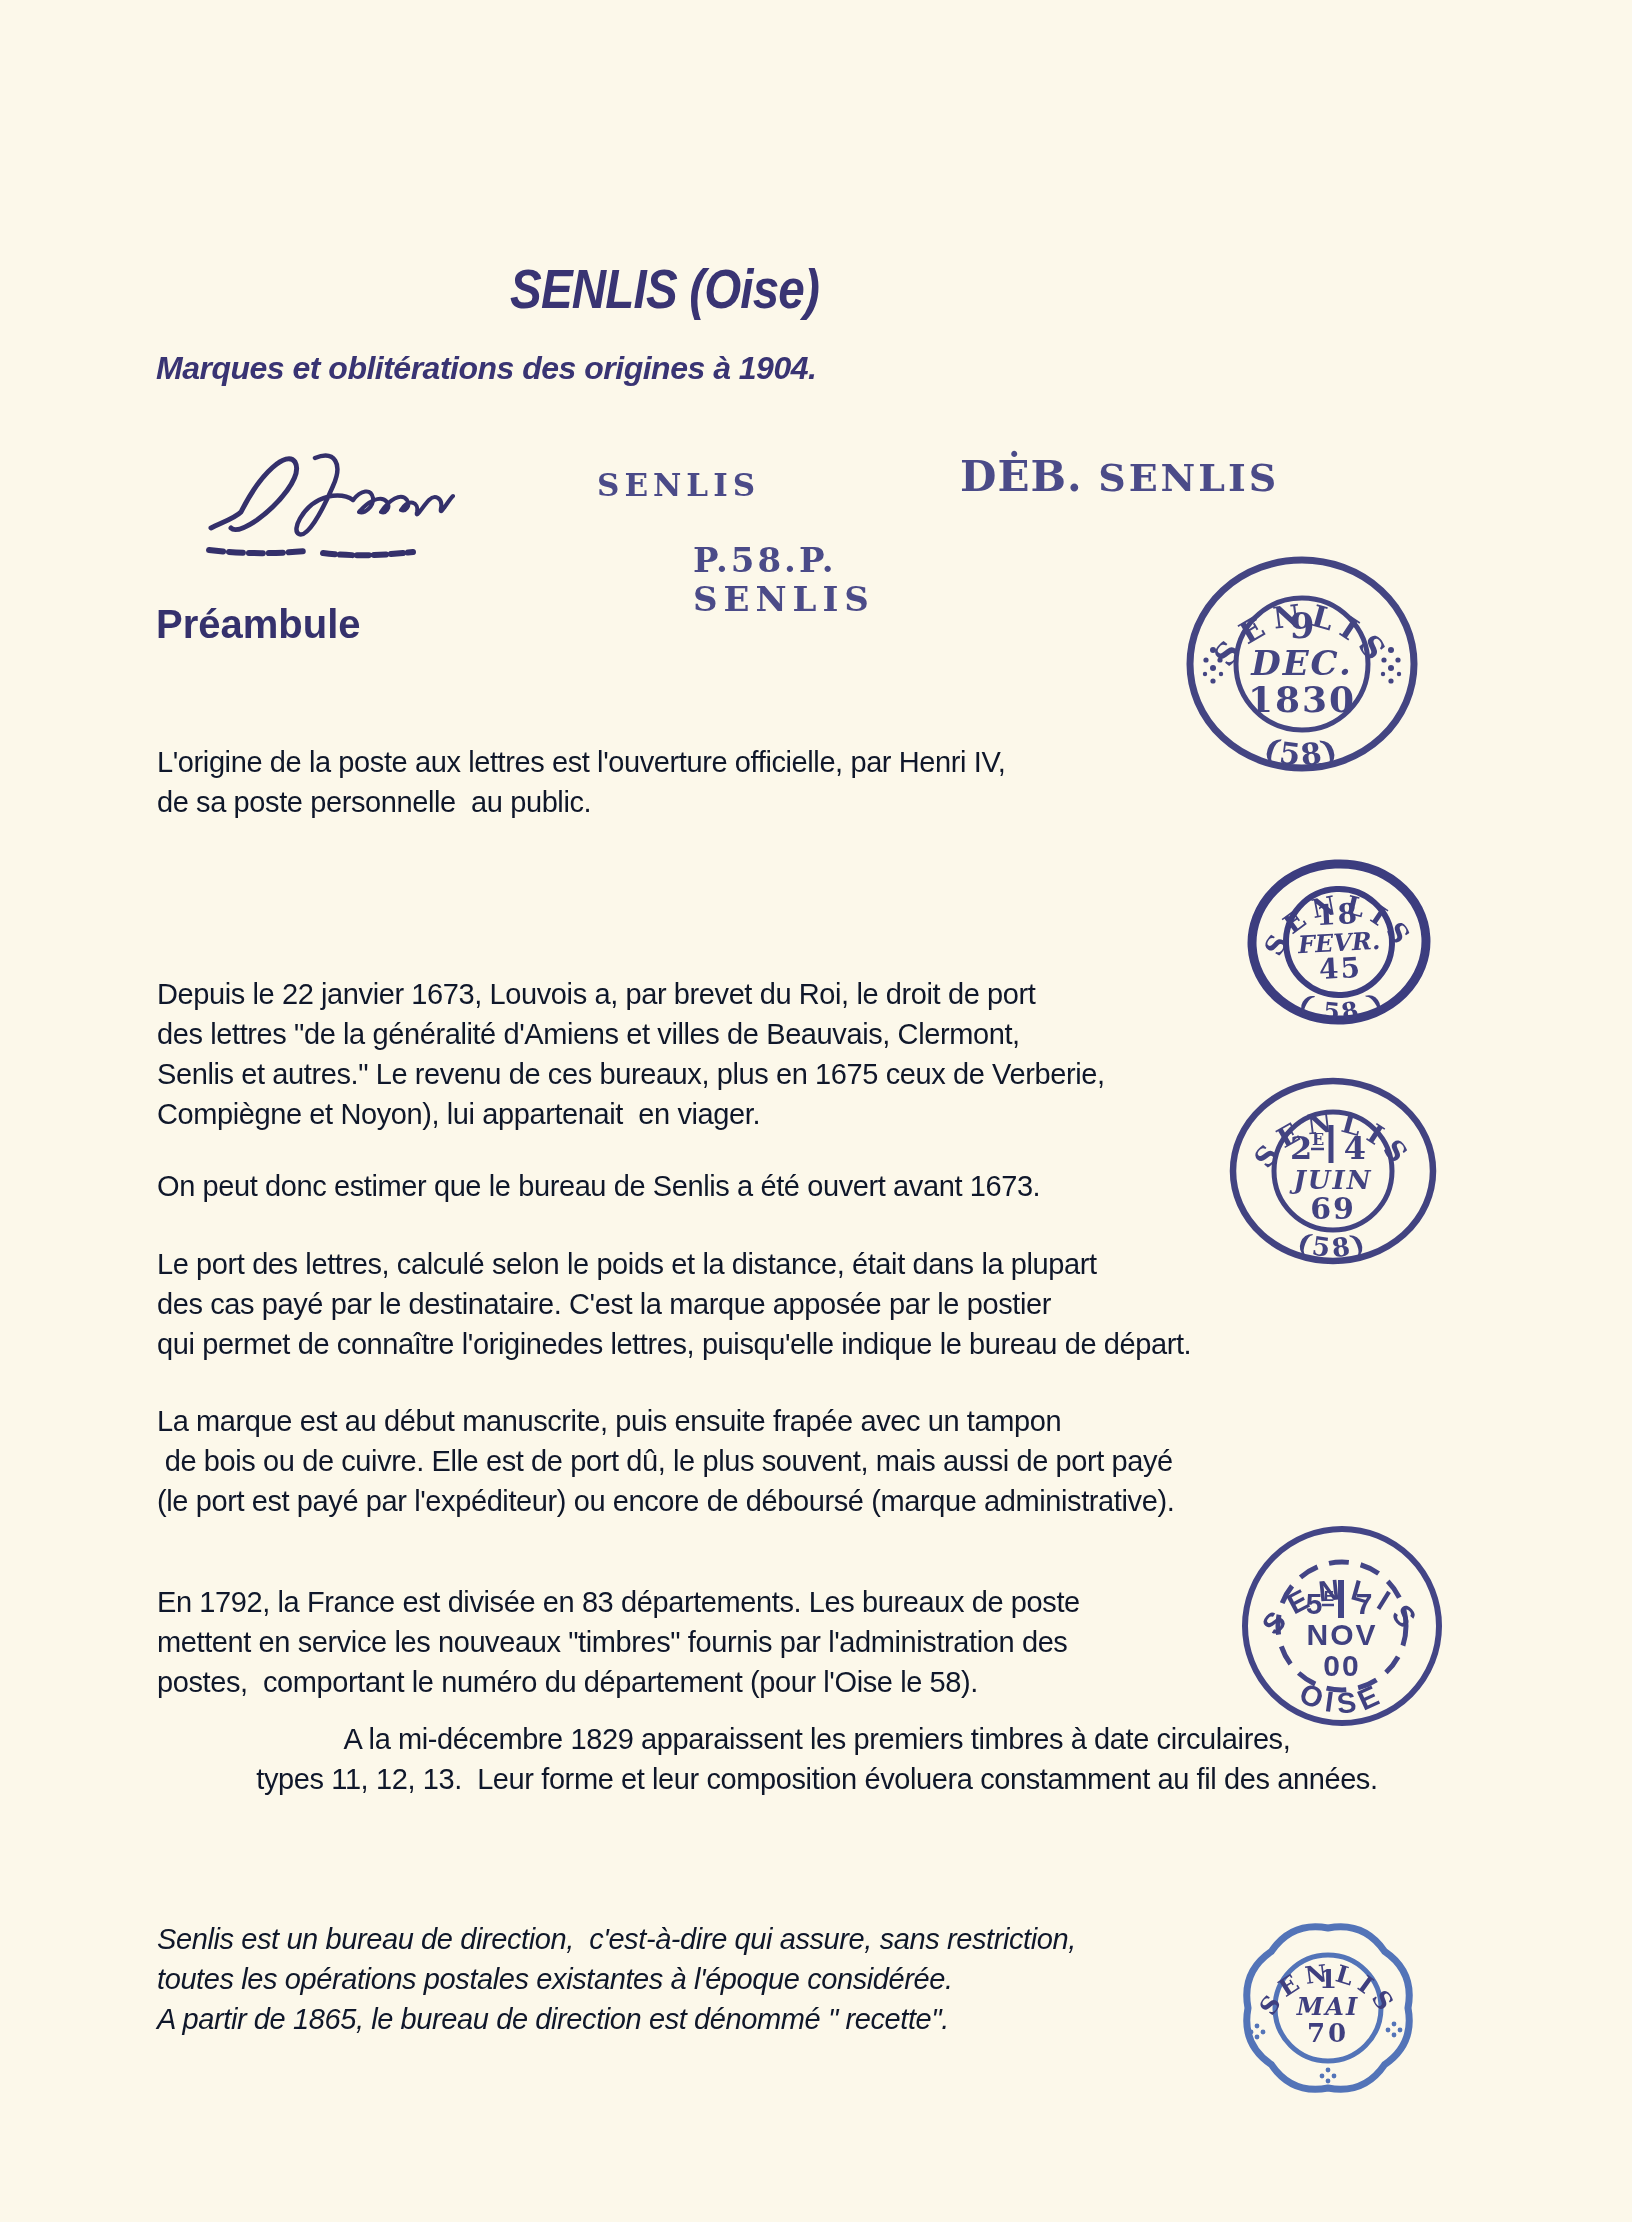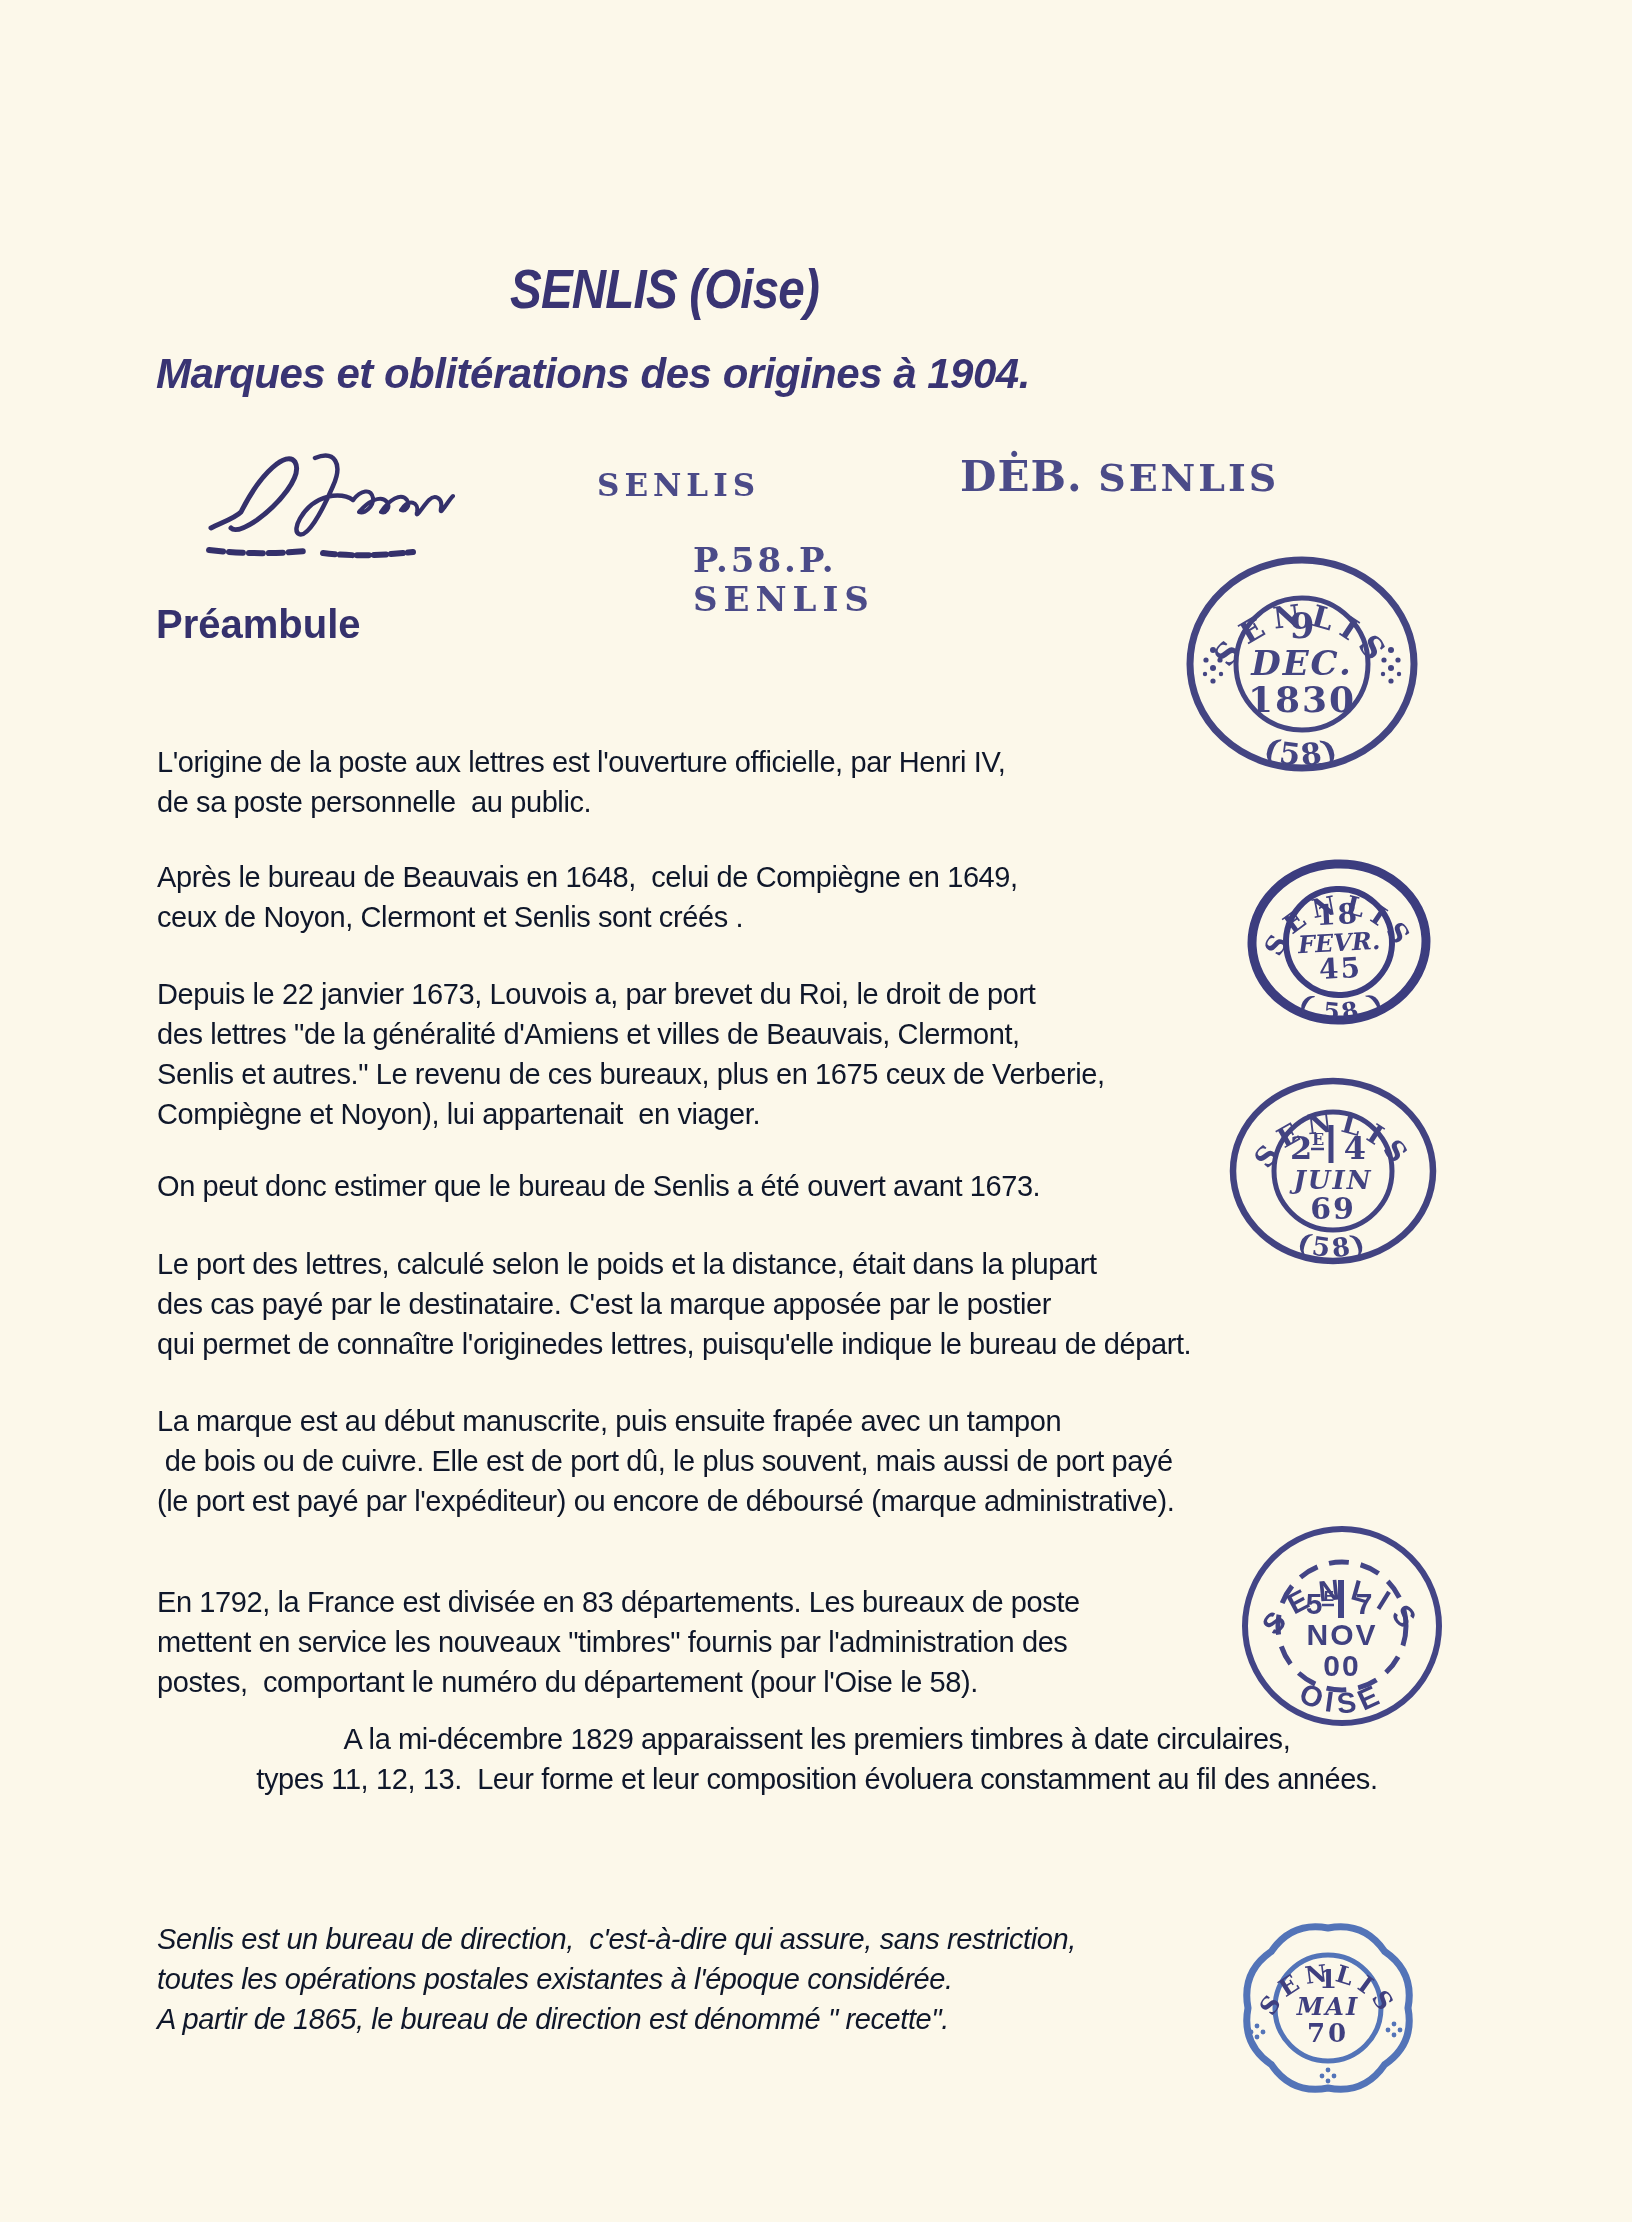--- a/index.html
+++ b/index.html
@@ -9,21 +9,21 @@
     font-family:"Liberation Sans", sans-serif;
     color:#35316c; overflow:hidden;padding-left:12px;
   }
   .abs{position:absolute;}
   .title{
     font-size:56px; font-weight:bold; font-style:italic;
     letter-spacing:-1px; transform:scaleX(.85); transform-origin:left top;
     color:#393473; white-space:nowrap;
   }
   .subtitle{
-    font-size:42px; font-weight:bold; font-style:italic;
+    font-size:32px; font-weight:bold; font-style:italic;
     color:#393473; white-space:nowrap; letter-spacing:-0.5px;
   }
   .heading{
     font-size:40px; font-weight:bold; color:#35316c;
   }
   .para{
     font-size:29px; line-height:40px; letter-spacing:-0.4px;
     white-space:pre-wrap; width:1320px; color:#0f172a;
   }
   .para.italic{font-style:italic;margin-top:38px;}
@@ -69,22 +69,20 @@
 
   <div class="abs mark mark-p58" style="left:693px; top:541px;">
     <div class="l1">P.58.P.</div>
     <div class="l2">SENLIS</div>
   </div>
 
   <div class="abs heading" style="left:156px; top:602px;">Préambule</div>
 
   <div class="abs para" style="left:157px; top:742px;">L'origine de la poste aux lettres est l'ouverture officielle, par Henri IV,
 de sa poste personnelle  au public.</div>
-  <div class="abs para" style="left:157px; top:857px;">Après le bureau de Beauvais en 1648,  celui de Compiègne en 1649,
-ceux de Noyon, Clermont et Senlis sont créés .</div>
   <div class="abs para" style="left:157px; top:974px;">Depuis le 22 janvier 1673, Louvois a, par brevet du Roi, le droit de port
 des lettres "de la généralité d'Amiens et villes de Beauvais, Clermont,
 Senlis et autres." Le revenu de ces bureaux, plus en 1675 ceux de Verberie,
 Compiègne et Noyon), lui appartenait  en viager.</div>
   <div class="abs para" style="left:157px; top:1166px;">On peut donc estimer que le bureau de Senlis a été ouvert avant 1673.</div>
   <div class="abs para" style="left:157px; top:1244px;">Le port des lettres, calculé selon le poids et la distance, était dans la plupart
 des cas payé par le destinataire. C'est la marque apposée par le postier
 qui permet de connaître l'originedes lettres, puisqu'elle indique le bureau de départ.</div>
   <div class="abs para" style="left:157px; top:1401px;">La marque est au début manuscrite, puis ensuite frapée avec un tampon
  de bois ou de cuivre. Elle est de port dû, le plus souvent, mais aussi de port payé

